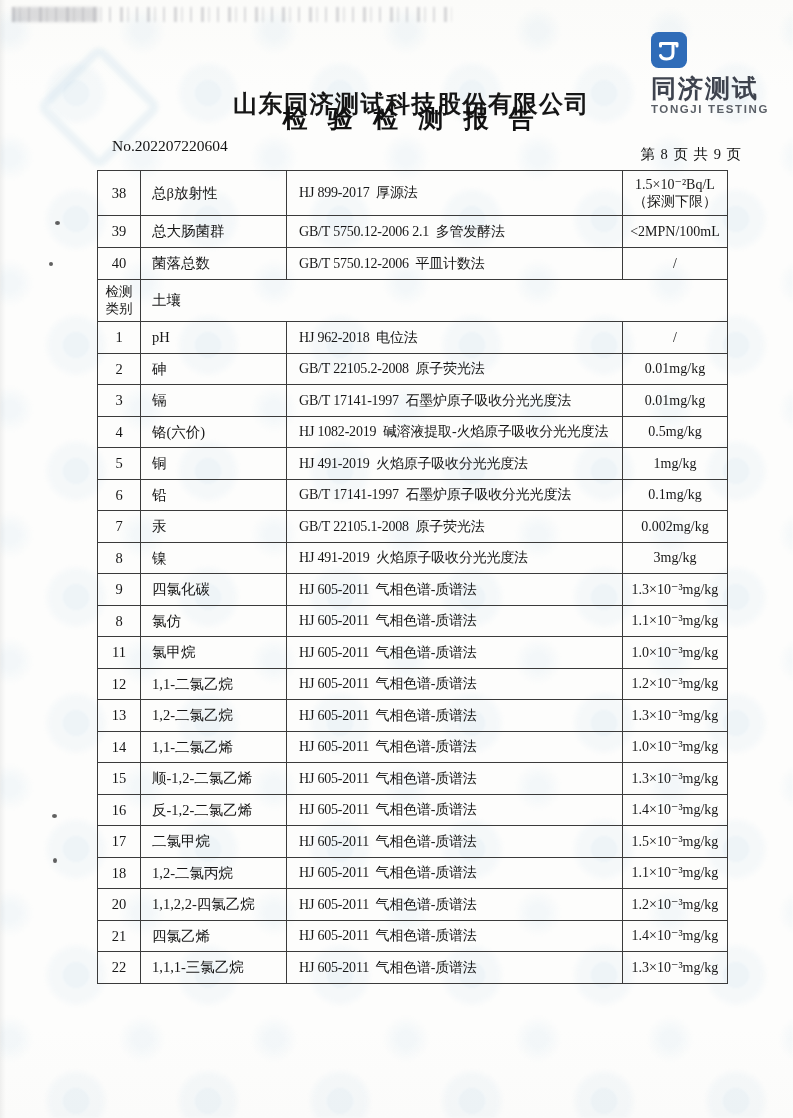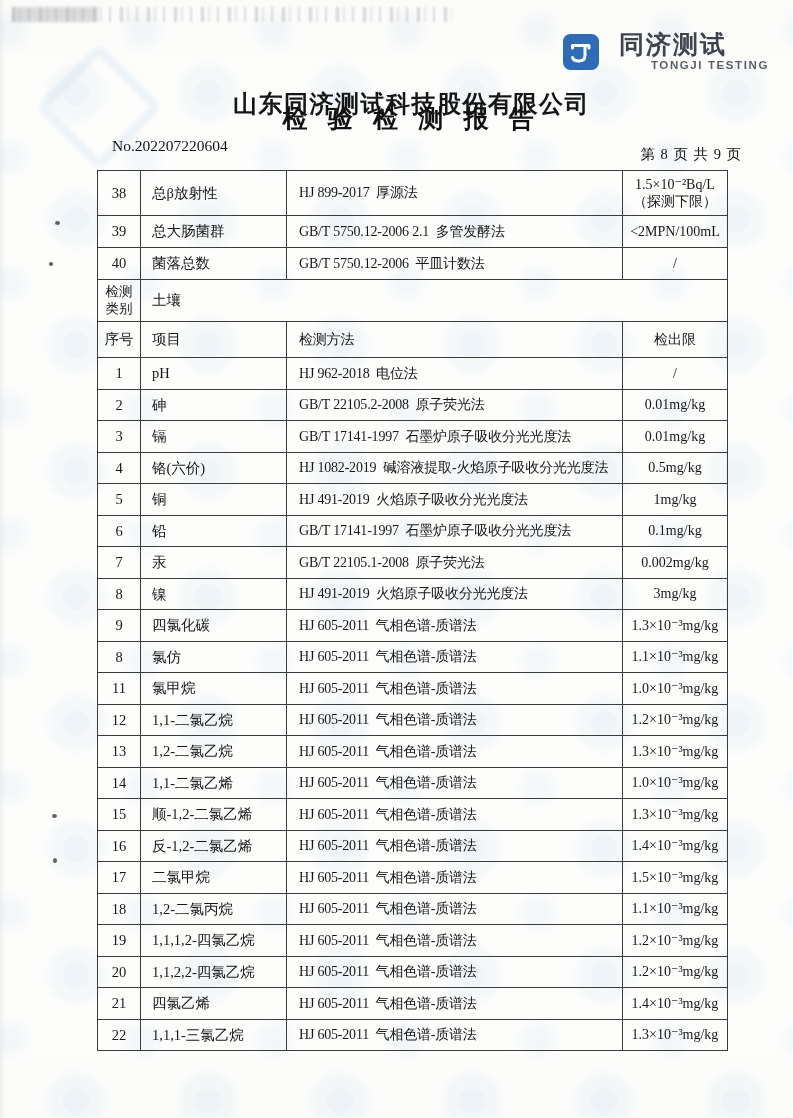--- a/index.html
+++ b/index.html
@@ -41,25 +41,25 @@
       rgba(70,70,85,.32) 7px 9px, transparent 9px 16px,
       rgba(70,70,85,.48) 16px 18px, transparent 18px 27px);
   }
   .bleed-strip::before{
     content:"";position:absolute;left:0;top:0;width:86px;height:100%;
     background:rgba(62,62,78,.45);filter:blur(1px);
   }
   .speck{position:absolute;background:#2c2c2c;border-radius:50%;opacity:.75;}
 
   
-  .logo{position:absolute;top:32px;right:24px;display:flex;align-items:center;gap:20px;}
+  .logo{position:absolute;top:32px;right:24px;display:flex;align-items:flex-start;gap:8px;flex-direction:column;}
   .logo-mark{width:36px;height:36px;flex:0 0 auto;}
   .logo-text{display:flex;flex-direction:column;line-height:1;}
   .brand-cn{font-family:"Liberation Sans","DejaVu Sans",sans-serif;font-weight:700;font-size:25px;color:#3e434e;letter-spacing:2px;}
-  .brand-en{font-family:"Liberation Sans","DejaVu Sans",sans-serif;font-weight:700;font-size:11.5px;color:#5a5f66;letter-spacing:1.6px;margin-top:3px;margin-left:32px;}
+  .brand-en{font-family:"Liberation Sans","DejaVu Sans",sans-serif;font-weight:700;font-size:11.5px;color:#5a5f66;letter-spacing:1.6px;margin-top:3px;}
 
   
   .company-name{
     position:absolute;top:72px;left:30px;right:0;margin:16px;
     text-align:center;font-size:24px;font-weight:700;letter-spacing:1.5px;color:#161616;
   }
   .report-title{
     position:absolute;top:102px;left:30px;right:0;margin:0;
     text-align:center;font-size:25px;font-weight:700;letter-spacing:7px;color:#111;
   }
@@ -153,26 +153,20 @@
           <td class="c-method">GB/T 5750.12-2006  平皿计数法</td>
           <td class="c-limit">/</td>
         </tr>
       </tbody>
     <tbody>
       <tr class="category-row">
         <td class="category-label">检测
 类别</td>
         <td colspan="3" class="c-item">土壤</td>
       </tr>
-      <tr class="head-row">
-        <td class="c-no">序号</td>
-        <td class="c-item">项目</td>
-        <td class="c-method">检测方法</td>
-        <td class="c-limit">检出限</td>
-      </tr>
     </tbody>
     <tbody id="soil-body">
         <tr>
           <td class="c-no">1</td>
           <td class="c-item">pH</td>
           <td class="c-method">HJ 962-2018  电位法</td>
           <td class="c-limit">/</td>
         </tr>
         <tr>
           <td class="c-no">2</td>
@@ -270,26 +264,20 @@
           <td class="c-method">HJ 605-2011  气相色谱-质谱法</td>
           <td class="c-limit">1.5×10⁻³mg/kg</td>
         </tr>
         <tr>
           <td class="c-no">18</td>
           <td class="c-item">1,2-二氯丙烷</td>
           <td class="c-method">HJ 605-2011  气相色谱-质谱法</td>
           <td class="c-limit">1.1×10⁻³mg/kg</td>
         </tr>
         <tr>
-          <td class="c-no">19</td>
-          <td class="c-item">1,1,1,2-四氯乙烷</td>
-          <td class="c-method">HJ 605-2011  气相色谱-质谱法</td>
-          <td class="c-limit">1.2×10⁻³mg/kg</td>
-        </tr>
-        <tr>
           <td class="c-no">20</td>
           <td class="c-item">1,1,2,2-四氯乙烷</td>
           <td class="c-method">HJ 605-2011  气相色谱-质谱法</td>
           <td class="c-limit">1.2×10⁻³mg/kg</td>
         </tr>
         <tr>
           <td class="c-no">21</td>
           <td class="c-item">四氯乙烯</td>
           <td class="c-method">HJ 605-2011  气相色谱-质谱法</td>
           <td class="c-limit">1.4×10⁻³mg/kg</td>

